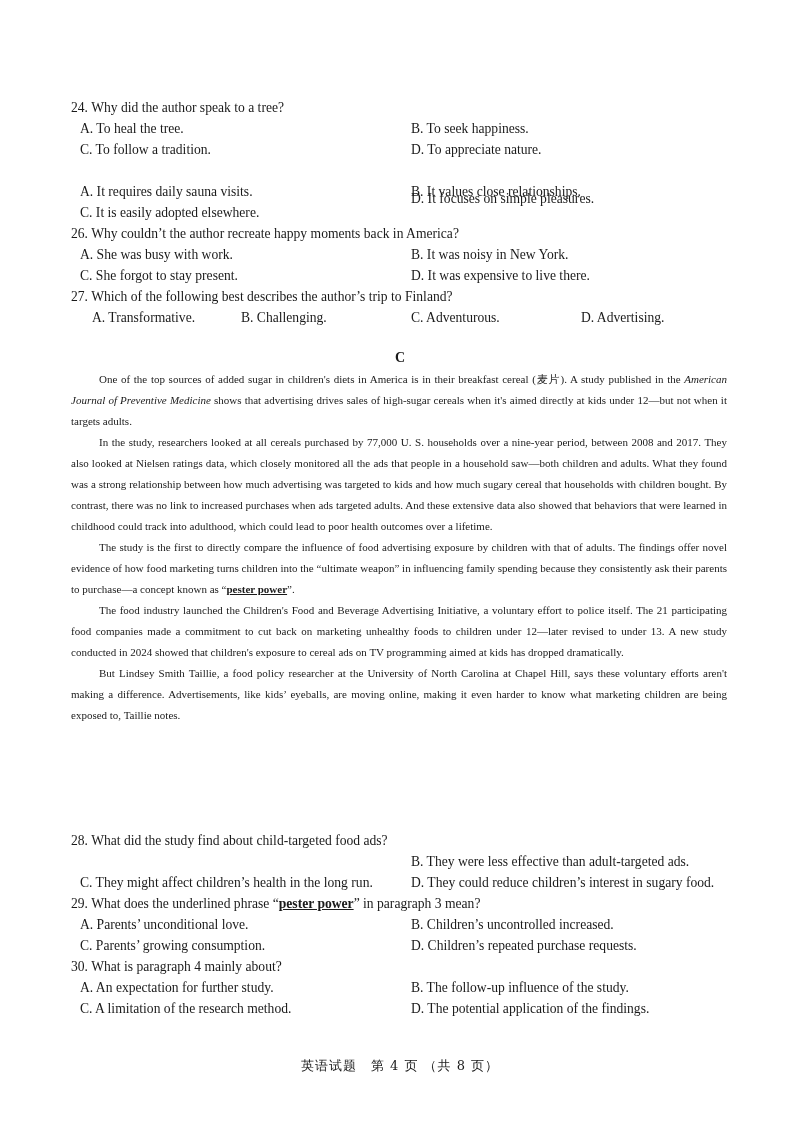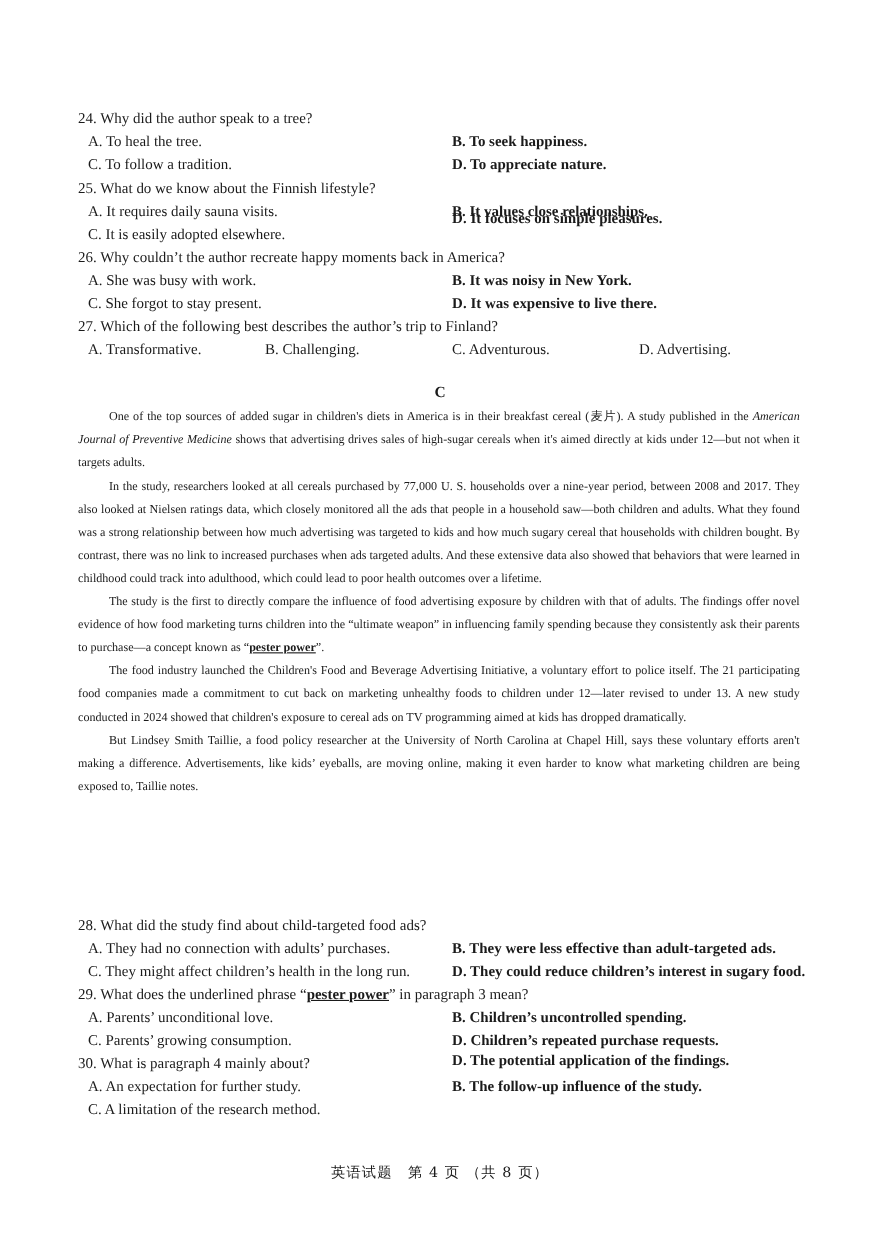--- a/index.html
+++ b/index.html
@@ -2,22 +2,22 @@
 <html><head>
 <meta charset="utf-8">
 <style>
   html, body { margin: 0; padding: 0; background: #ffffff; }
   body { width: 800px; height: 1131px; position: relative; overflow: hidden;
          font-family: "Liberation Serif", "DejaVu Serif", serif; color: #1a1a1a; }
   .page { position: absolute; left: 0; top: 0; width: 672px; height: 1131px; }
   .q { position: absolute; left: 71px; font-size: 13.6px; line-height: 16px; white-space: nowrap; }
   .opt { position: absolute; font-size: 13.6px; line-height: 16px; white-space: nowrap; }
   .col-a { left: 80px; }
-  .col-b { left: 411px; font-weight: bold; }
-  .col-a4 { left: 80px; text-align: right; }
+  .col-b { left: 411px; }
+  .col-a4 { left: 92px; text-align: right; }
   .col-b4 { left: 241px; }
   .col-c4 { left: 411px; text-align: center; }
   .col-d4 { left: 581px; }
   .section-title { position: absolute; left: 0; width: 800px; top: 350px; text-align: center;
                    font-size: 14px; font-weight: bold; }
   .passage { position: absolute; left: 71px; width: 656px; font-size: 11px; line-height: 21px;
              text-align: justify; }
   .passage p { margin: 0; text-indent: 28px; }
   .underline-bold { font-weight: bold; text-decoration: underline; }
   .footer { position: absolute; left: 0; width: 800px; top: 1057px; text-align: center;
@@ -27,21 +27,20 @@
 <body>
 
 <div class="page">
 
   <div class="q" style="top:100px">24. Why did the author speak to a tree?</div>
   <div class="opt col-a" style="top:121px">A. To heal the tree.</div>
   <div class="opt col-b" style="top:121px">B. To seek happiness.</div>
   <div class="opt col-a" style="top:142px">C. To follow a tradition.</div>
   <div class="opt col-b" style="top:142px">D. To appreciate nature.</div>
 
-  <div class="q" style="top:163px">25. What do we know about the Finnish lifestyle?</div>
   <div class="opt col-a" style="top:184px">A. It requires daily sauna visits.</div>
   <div class="opt col-b" style="top:184px">B. It values close relationships.</div>
   <div class="opt col-a" style="top:205px">C. It is easily adopted elsewhere.</div>
   <div class="opt col-b" style="top:191px">D. It focuses on simple pleasures.</div>
 
   <div class="q" style="top:226px">26. Why couldn’t the author recreate happy moments back in America?</div>
   <div class="opt col-a" style="top:247px">A. She was busy with work.</div>
   <div class="opt col-b" style="top:247px">B. It was noisy in New York.</div>
   <div class="opt col-a" style="top:268px">C. She forgot to stay present.</div>
   <div class="opt col-b" style="top:268px">D. It was expensive to live there.</div>
@@ -56,31 +55,30 @@
 
   <div class="passage" style="top:369px">
     <p><span>One of the top sources of added sugar in children's diets in America is in their breakfast cereal (麦片). A study published in the </span><i>American Journal of Preventive Medicine</i><span> shows that advertising drives sales of high-sugar cereals when it's aimed directly at kids under 12—but not when it targets adults.</span></p>
     <p>In the study, researchers looked at all cereals purchased by 77,000 U. S. households over a nine-year period, between 2008 and 2017. They also looked at Nielsen ratings data, which closely monitored all the ads that people in a household saw—both children and adults. What they found was a strong relationship between how much advertising was targeted to kids and how much sugary cereal that households with children bought. By contrast, there was no link to increased purchases when ads targeted adults. And these extensive data also showed that behaviors that were learned in childhood could track into adulthood, which could lead to poor health outcomes over a lifetime.</p>
     <p><span>The study is the first to directly compare the influence of food advertising exposure by children with that of adults. The findings offer novel evidence of how food marketing turns children into the “ultimate weapon” in influencing family spending because they consistently ask their parents to purchase—a concept known as “</span><span class="underline-bold">pester power</span><span>”.</span></p>
     <p>The food industry launched the Children's Food and Beverage Advertising Initiative, a voluntary effort to police itself. The 21 participating food companies made a commitment to cut back on marketing unhealthy foods to children under 12—later revised to under 13. A new study conducted in 2024 showed that children's exposure to cereal ads on TV programming aimed at kids has dropped dramatically.</p>
     <p>But Lindsey Smith Taillie, a food policy researcher at the University of North Carolina at Chapel Hill, says these voluntary efforts aren't making a difference. Advertisements, like kids’ eyeballs, are moving online, making it even harder to know what marketing children are being exposed to, Taillie notes.</p>
   </div>
 
   <div class="q" style="top:833px">28. What did the study find about child-targeted food ads?</div>
-  <div class="opt col-a" style="top:854px">A. They had no connection with adults’ purchases.</div>
   <div class="opt col-b" style="top:854px">B. They were less effective than adult-targeted ads.</div>
   <div class="opt col-a" style="top:875px">C. They might affect children’s health in the long run.</div>
   <div class="opt col-b" style="top:875px">D. They could reduce children’s interest in sugary food.</div>
 
   <div class="q" style="top:896px"><span>29. What does the underlined phrase “</span><span class="underline-bold">pester power</span><span>” in paragraph 3 mean?</span></div>
   <div class="opt col-a" style="top:917px">A. Parents’ unconditional love.</div>
-  <div class="opt col-b" style="top:917px">B. Children’s uncontrolled spending.</div>
+  <div class="opt col-b" style="top:917px">B. Children’s uncontrolled increased.</div>
   <div class="opt col-a" style="top:938px">C. Parents’ growing consumption.</div>
   <div class="opt col-b" style="top:938px">D. Children’s repeated purchase requests.</div>
 
   <div class="q" style="top:959px">30. What is paragraph 4 mainly about?</div>
   <div class="opt col-a" style="top:980px">A. An expectation for further study.</div>
   <div class="opt col-b" style="top:980px">B. The follow-up influence of the study.</div>
   <div class="opt col-a" style="top:1001px">C. A limitation of the research method.</div>
-  <div class="opt col-b" style="top:956px">D. The potential application of the findings.</div>
+  <div class="opt col-b" style="top:1001px">D. The potential application of the findings.</div>
 
   <div class="footer">英语试题　第 4 页 （共 8 页）</div>
 </div>
 
 </body></html>

